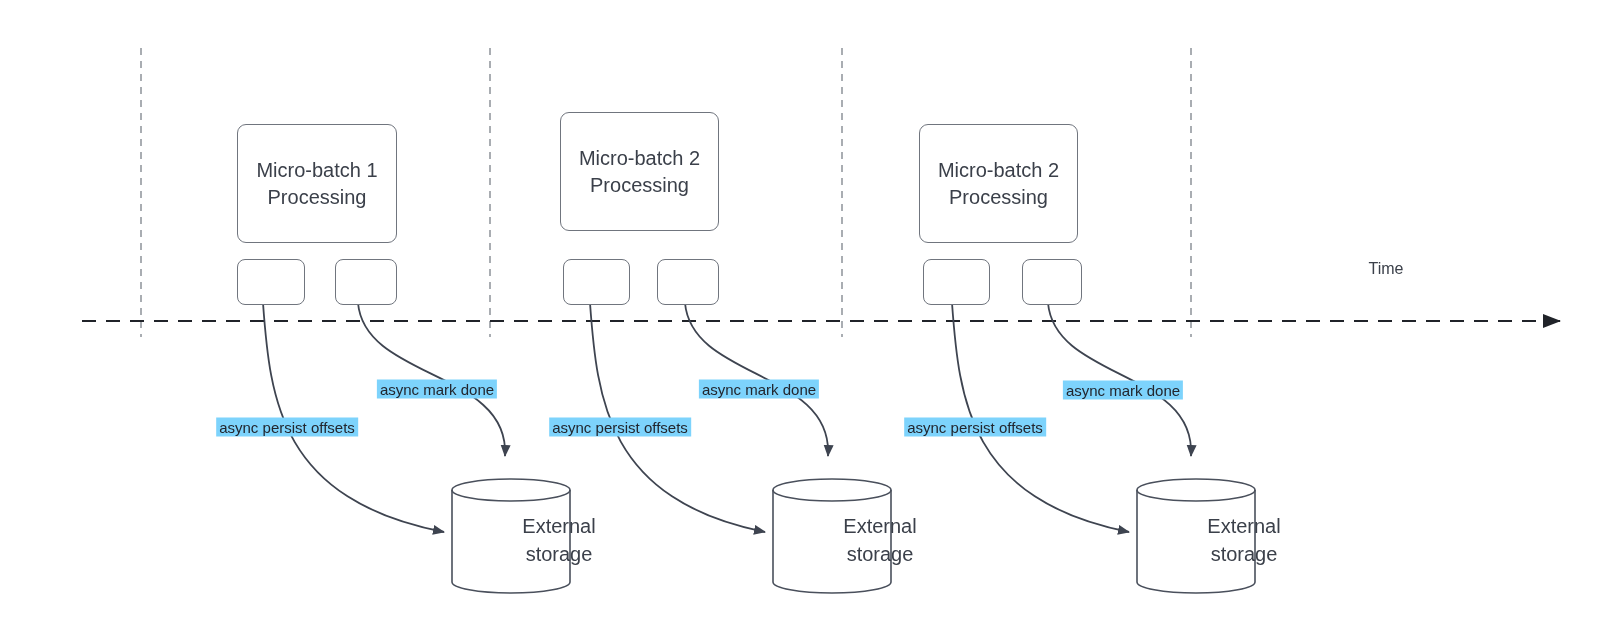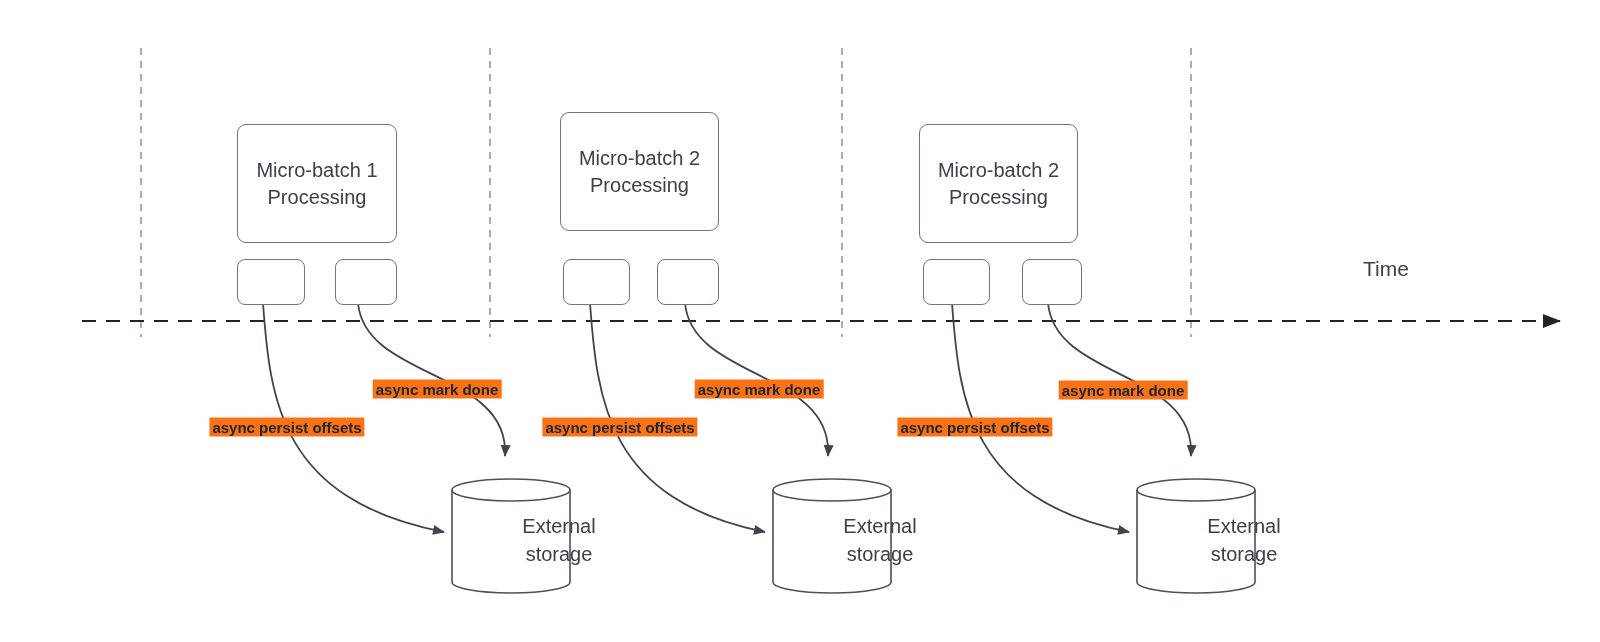--- a/index.html
+++ b/index.html
@@ -22,31 +22,31 @@
   .cyl-open{stroke:#4a505c;stroke-width:1.6;fill:none;}
   .arrhead{fill:var(--curve-stroke);}
   .timehead{fill:var(--timeline-stroke);}
   .bigbox{
     position:absolute;border:1.5px solid var(--box-border);border-radius:9px;background:#fff;
     display:flex;flex-direction:column;align-items:center;justify-content:center;
     color:var(--text-primary);font-size:20px;line-height:1.32;text-align:center;
   }
   .smallbox{position:absolute;border:1.5px solid var(--box-border);border-radius:8px;background:#fff;}
   .arrow-label{
-    position:absolute;transform:translate(-50%,-50%);font-weight:bold;font-size:15px;
-    color:var(--label-text);background:#f97316;padding:1px 3px;white-space:nowrap;
+    position:absolute;transform:translate(-50%,-50%);font-weight:normal;font-size:15px;
+    color:var(--label-text);background:#7dd3fc;padding:1px 3px;white-space:nowrap;
   }
   .storage-label{
     position:absolute;transform:translateX(-50%);text-align:center;
     color:var(--text-primary);font-size:20px;line-height:28px;white-space:nowrap;margin-left:48px;
   }
   .storage-label span{display:block;}
   .bigbox span{display:block;}
   .time-label{
-    position:absolute;transform:translate(-50%,-50%);color:var(--text-primary);font-size:21px;text-align:right;
+    position:absolute;transform:translate(-50%,-50%);color:var(--text-primary);font-size:16px;text-align:right;
   }
 </style>
 </head>
 <body>
 
 <div class="canvas">
 
   <svg width="1600" height="642" viewBox="0 0 1600 642">
     <defs>
       <marker id="arr" markerWidth="13" markerHeight="11" refX="11" refY="5" orient="auto" markerUnits="userSpaceOnUse">

